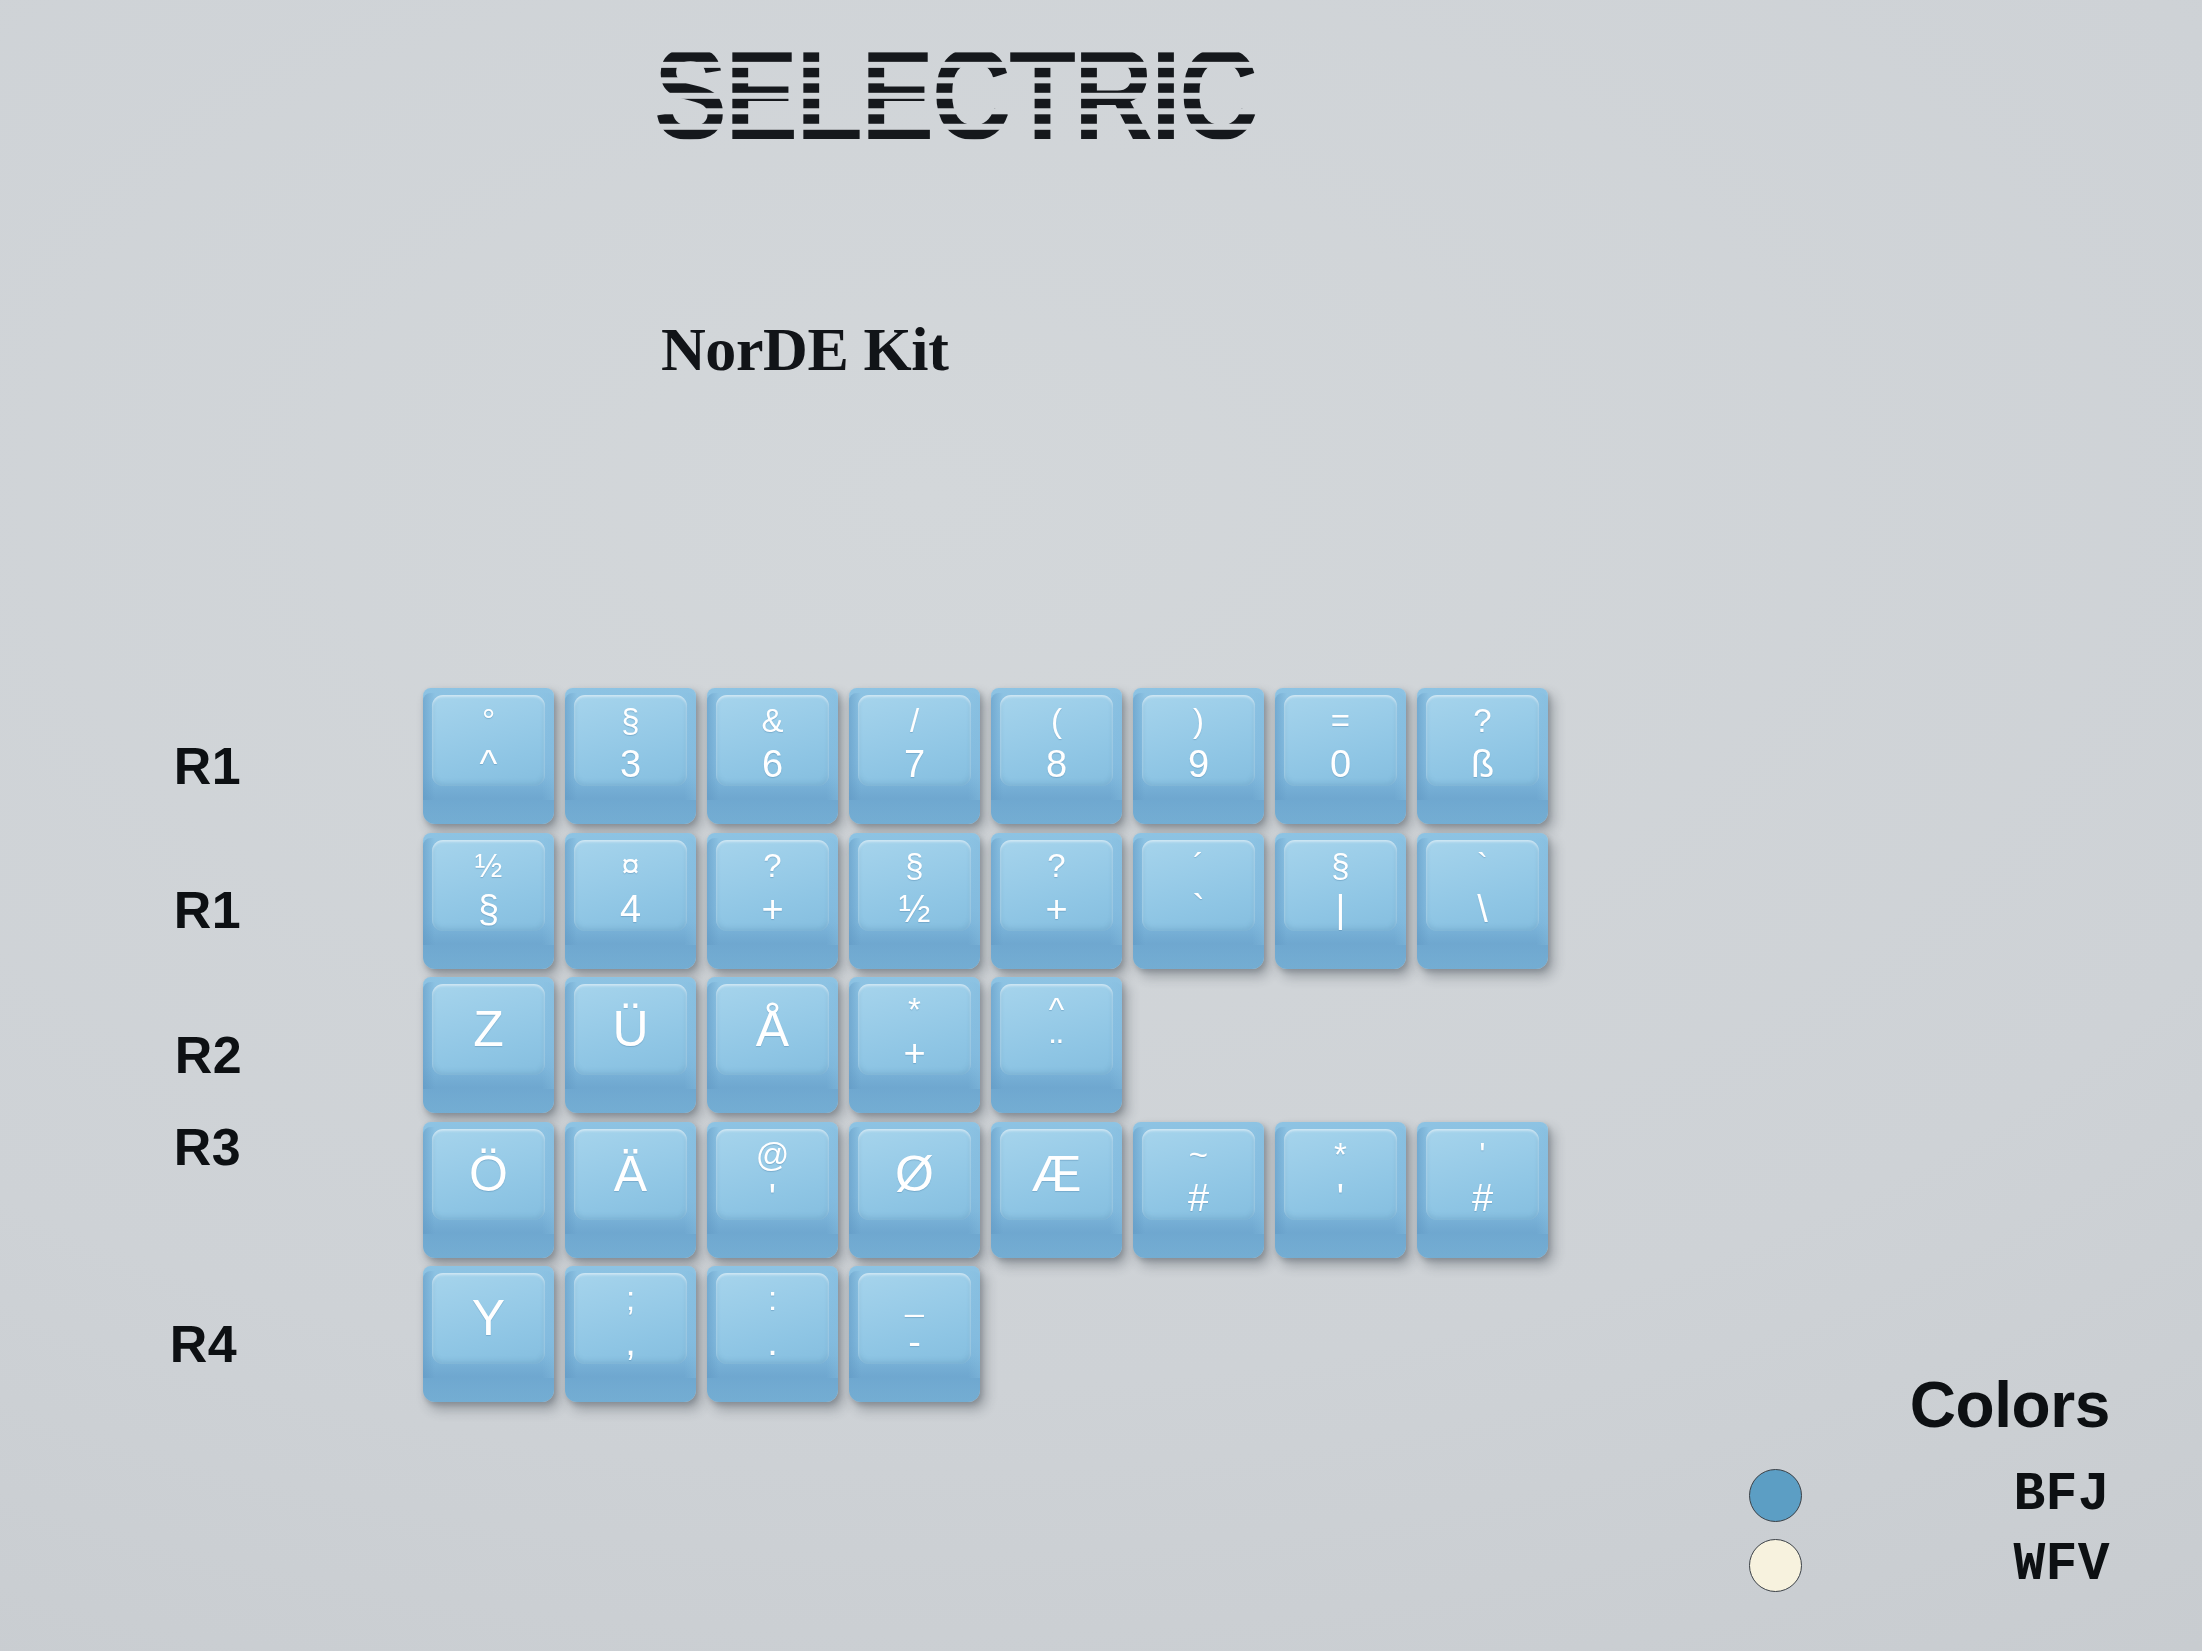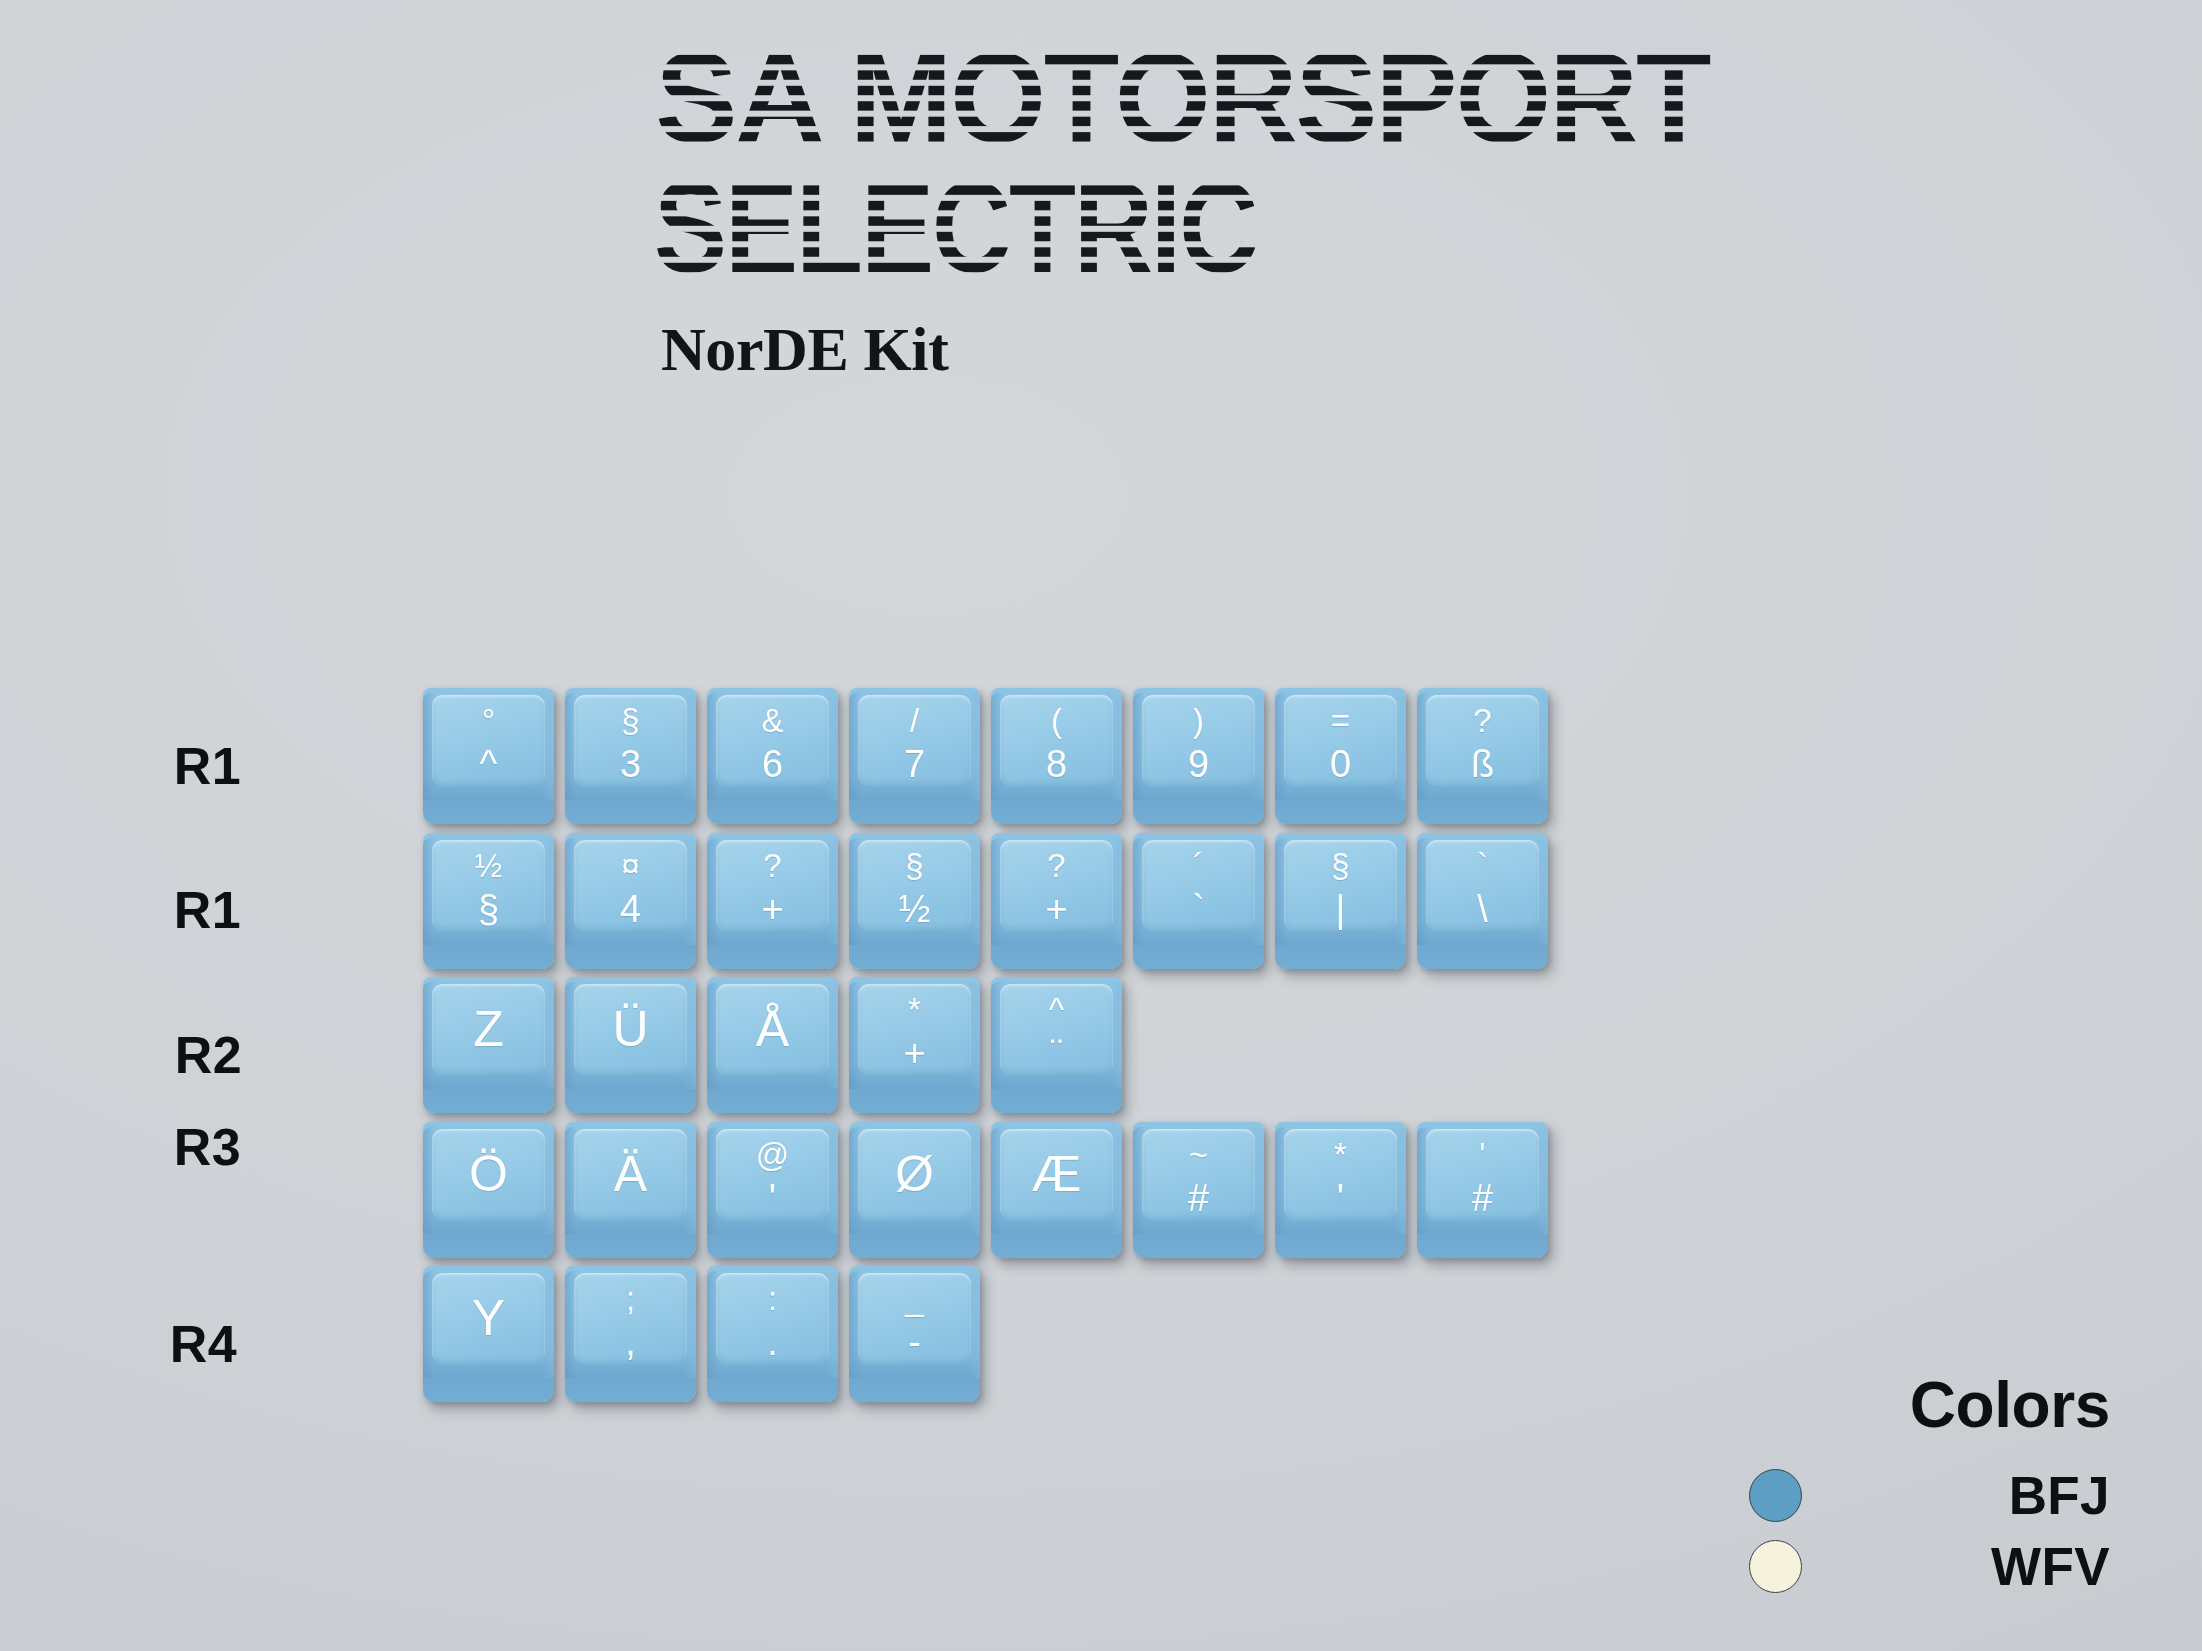--- a/index.html
+++ b/index.html
@@ -139,60 +139,41 @@
     color:#0d1013;
     text-align:right;
     letter-spacing:-0.4px;
     margin-bottom:23px;
   }
   .color-row {
     display:flex;
     align-items:center;
     justify-content:space-between;
     margin-top:10.3px;
+    font-family:Liberation Mono, monospace;
   }
   .swatch {
     width:53px; height:53px;
     border-radius:50%;
     border:1.7px solid #3b4147;
     flex:0 0 auto;
   }
   .color-name {
     font-size:53px;
     font-weight:700;
     color:#0d1013;
     letter-spacing:0.4px;
   }
 </style>
 </head>
 <body>
 
 <div id="stage">
 
   <div id="title-block">
-    <span class="title-line">
-      <svg width="1058" height="133" viewBox="0 0 1230 155">
-        <defs>
-          <mask id="stripes1">
-            <rect x="0" y="0" width="1230" height="155" fill="#fff"></rect>
-            <g fill="#000">
-              <rect x="0" y="11" width="1230" height="7"></rect>
-              <rect x="0" y="29" width="1230" height="7"></rect>
-              <rect x="0" y="47" width="1230" height="7"></rect>
-              <rect x="0" y="65" width="1230" height="7"></rect>
-              <rect x="0" y="83" width="1230" height="7"></rect>
-              <rect x="0" y="101" width="1230" height="7"></rect>
-              <rect x="0" y="119" width="1230" height="7"></rect>
-              <rect x="0" y="137" width="1230" height="7"></rect>
-            </g>
-          </mask>
-        </defs>
-        <text id="t1" x="0" y="137" font-family="'Liberation Sans', sans-serif" font-size="150" font-weight="700" letter-spacing="-3" fill="#15181c" mask="url(#stripes1)" textLength="1228" lengthAdjust="spacingAndGlyphs">SA MOTORSPORT</text>
-      </svg>
-    </span>
 
     <span class="title-line">
       <svg width="1058" height="129" viewBox="0 0 1230 150">
         <defs>
           <mask id="stripes2">
             <rect x="0" y="0" width="1230" height="150" fill="#fff"></rect>
             <g fill="#000">
               <rect x="0" y="8" width="1230" height="7"></rect>
               <rect x="0" y="26" width="1230" height="7"></rect>
               <rect x="0" y="44" width="1230" height="7"></rect>

